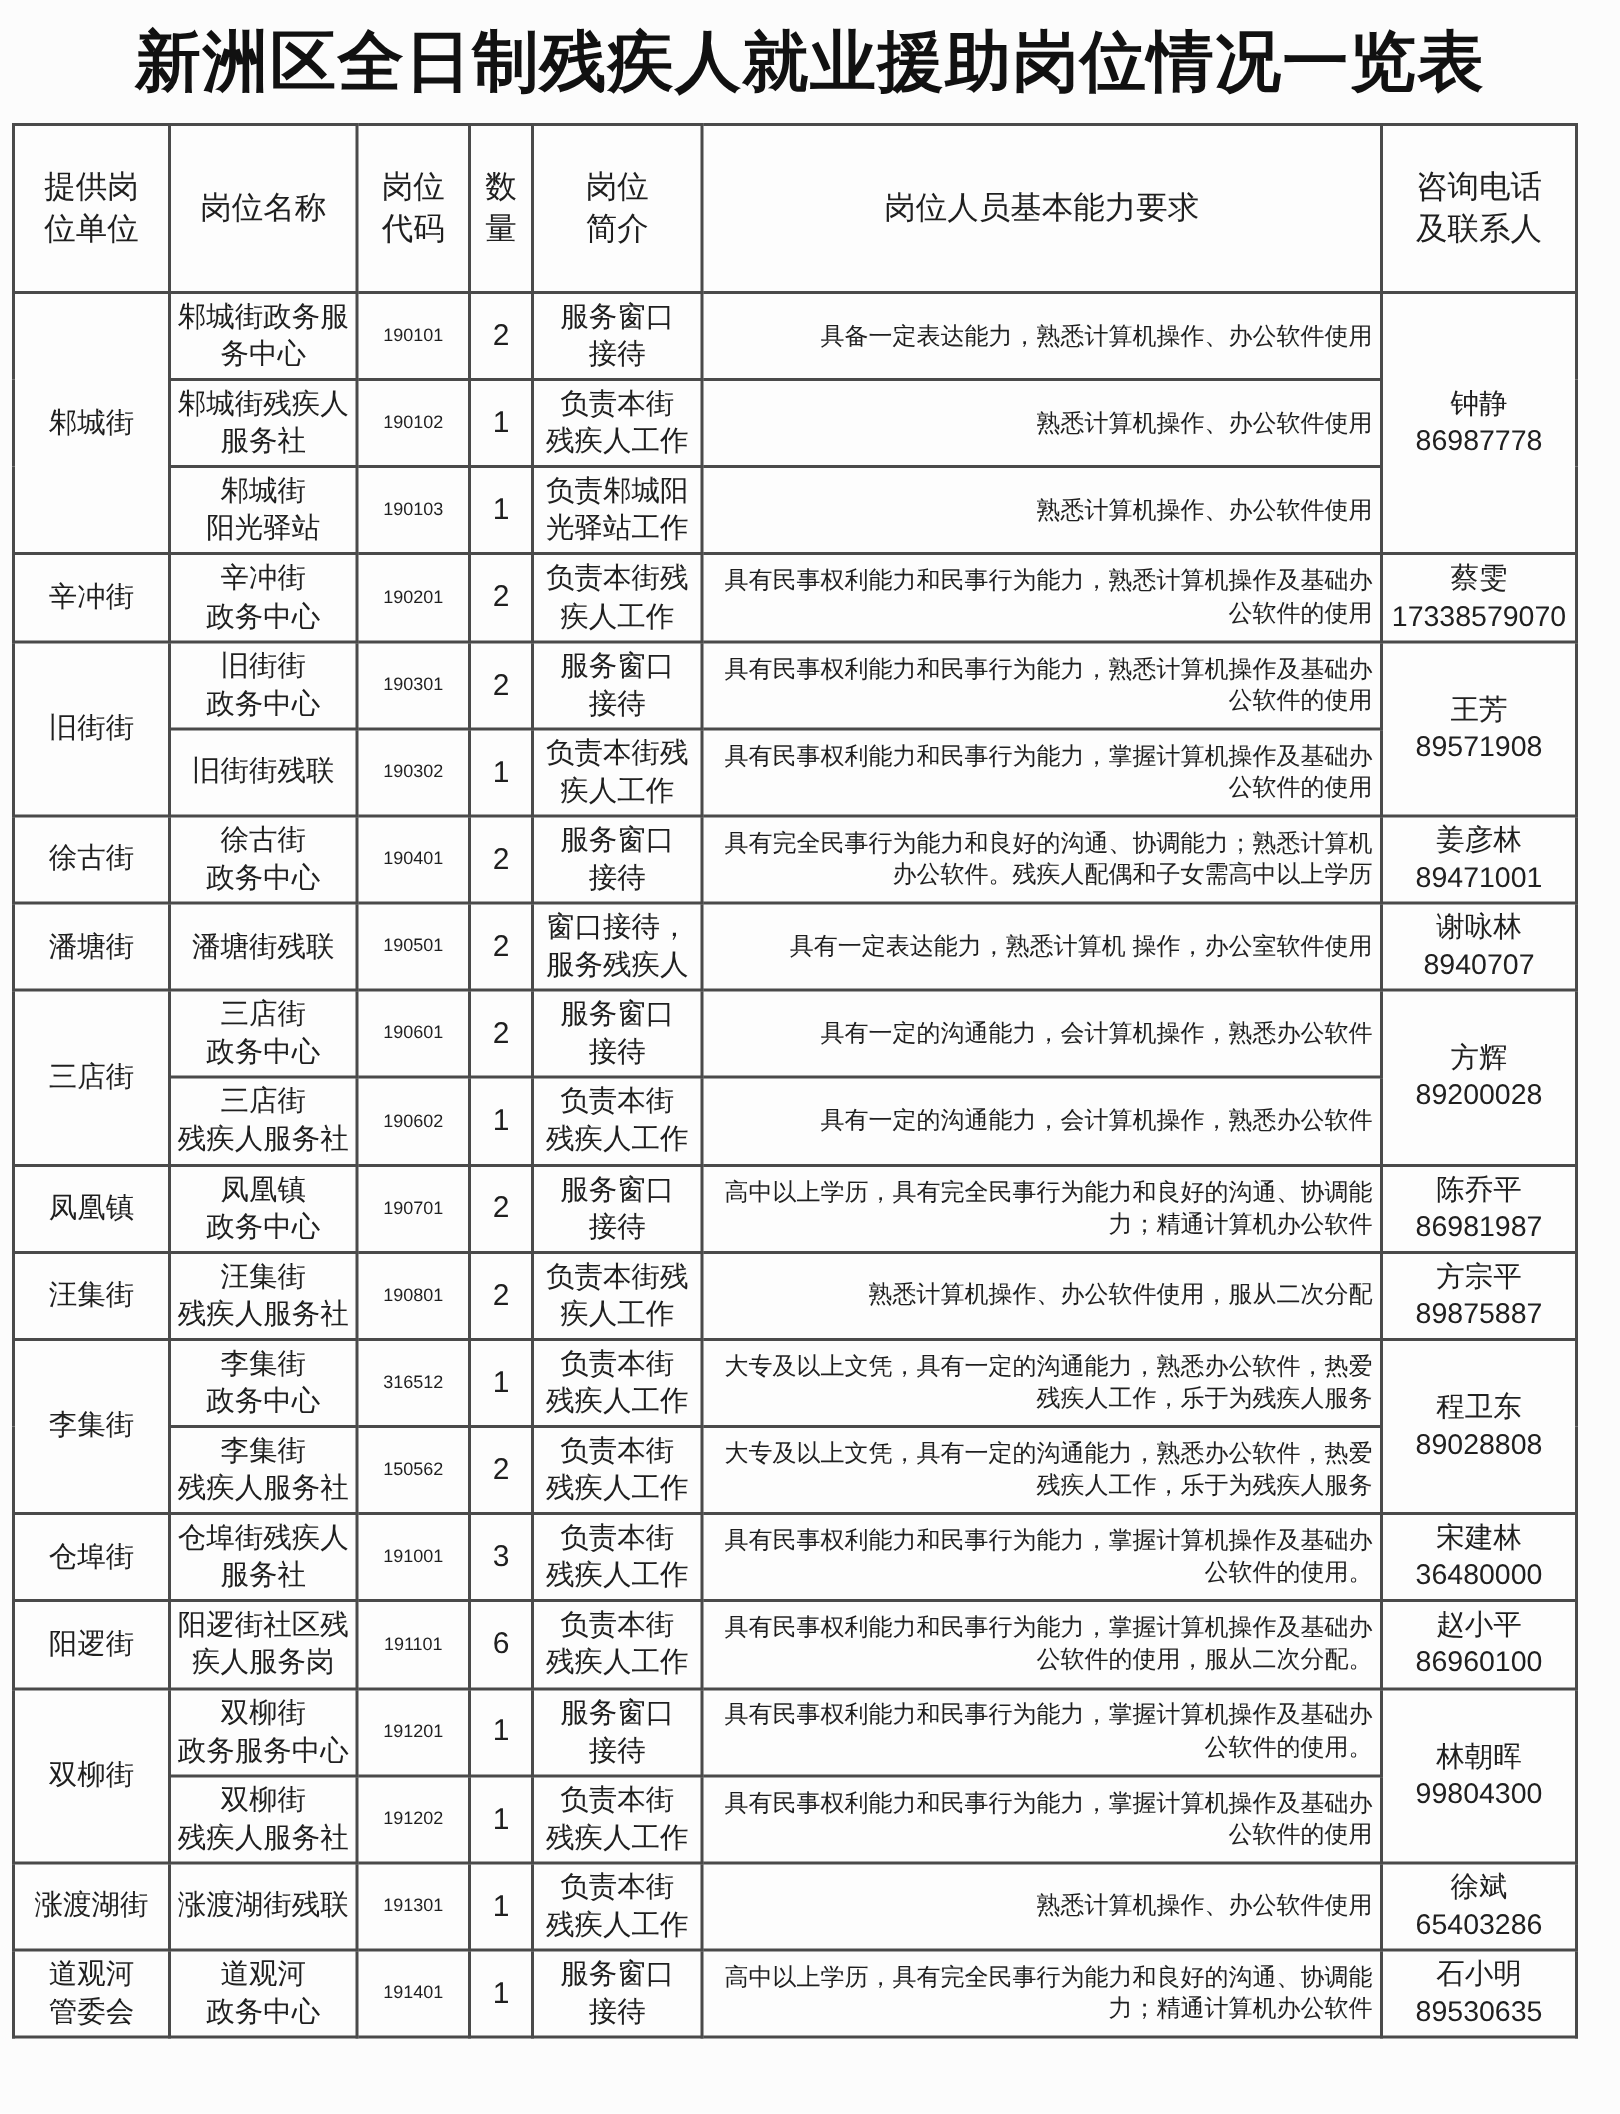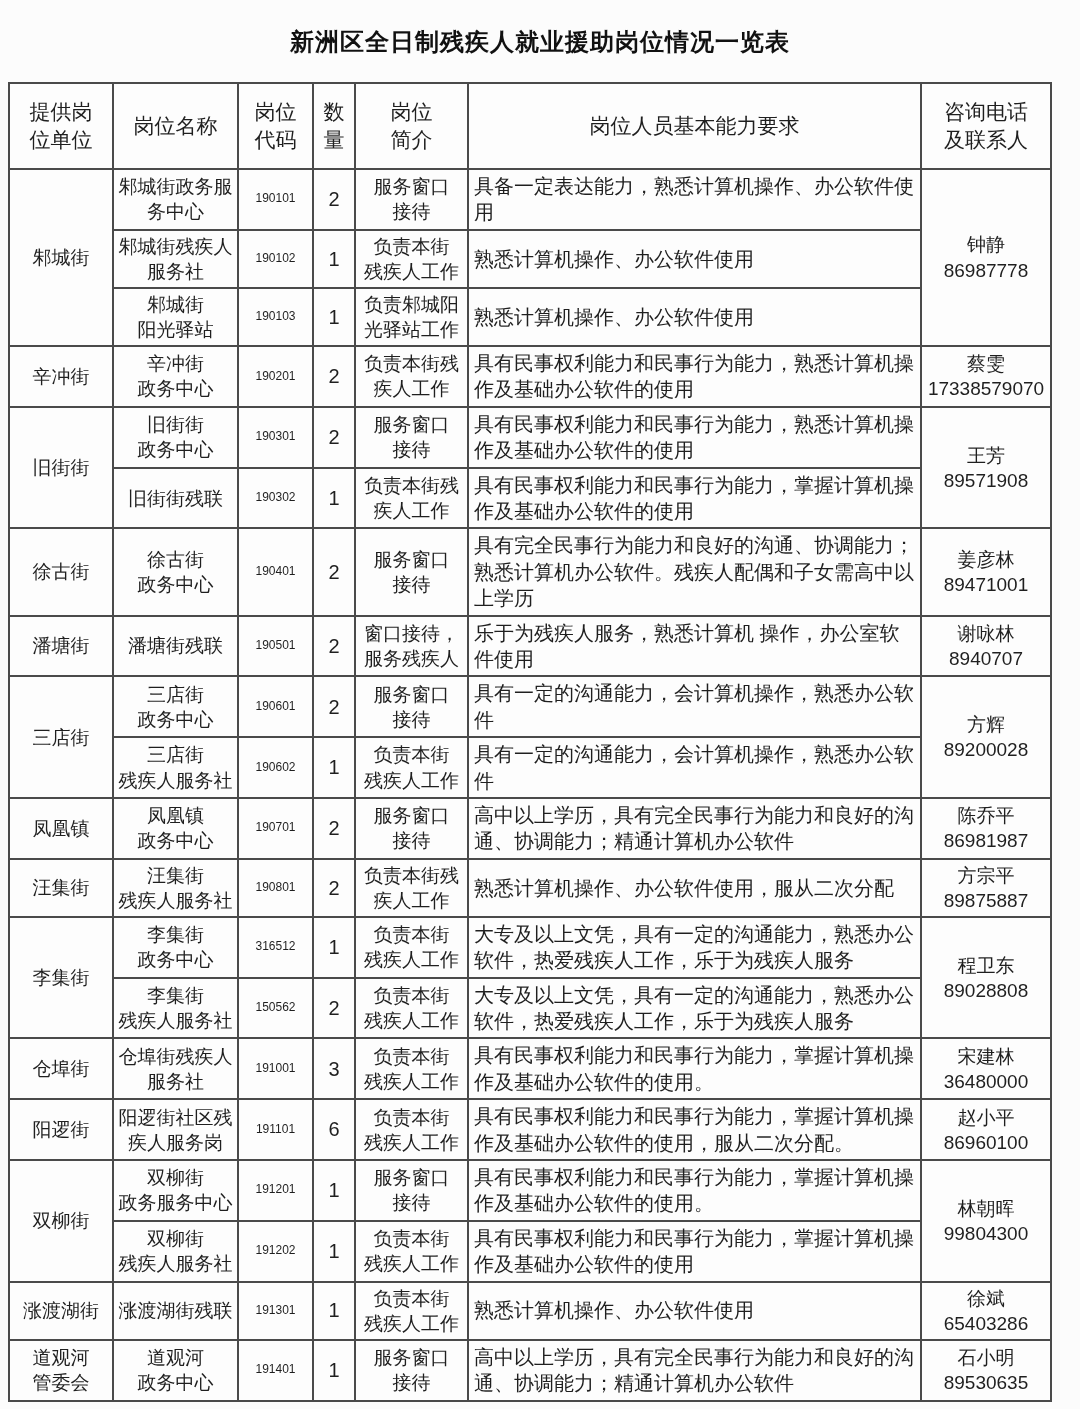--- a/index.html
+++ b/index.html
@@ -13,21 +13,21 @@
     position: relative;
     width: 1080px;
     height: 1409px;
     background: #fcfcfc;
     overflow: hidden;
   }
   .doc-title {
     margin: 0;
     padding-top: 16px;
     text-align: center;
-    font-size: 24px;
+    font-size: 44px;
     line-height: 52px;
     font-weight: 700;
     color: #111;
     letter-spacing: 1px;
   }
   table.jobs {
     border-collapse: collapse;
     table-layout: fixed;
     width: 1042px;
     margin: 14px 0 0 8px;
@@ -37,29 +37,29 @@
     border: 2px solid #4a4a4a;
     text-align: center;
     vertical-align: middle;
     font-size: 19px;
     line-height: 1.32;
     padding: 3px 2px;
     white-space: pre-line;
     color: #1f1f1f;
     overflow: hidden;
   }
-  table.jobs thead tr { height: 86px; }
+  table.jobs thead tr { height: 112px; }
   table.jobs thead th {
     font-weight: 400;
     font-size: 21px;
   }
   table.jobs tbody tr { height: 53px; }
   table.jobs td.req {
-    text-align: left;
-    font-size: 20px;
+    text-align: right;
+    font-size: 16px;
     padding: 3px 5px;
     white-space: normal;
   }
   table.jobs td.code { font-size: 12px; border-radius: 22px; }
   table.jobs td.qty  { font-size: 20px; }
 </style>
 </head>
 <body>
 
 <div class="page">
@@ -162,21 +162,21 @@
           <td class="req">具有完全民事行为能力和良好的沟通、协调能力；熟悉计算机办公软件。残疾人配偶和子女需高中以上学历</td>
           <td class="contact"><div>姜彦林</div><div>89471001</div></td>
         </tr>
         <tr>
           <td class="unit">潘塘街</td>
           <td class="name">潘塘街残联</td>
           <td class="code">190501</td>
           <td class="qty">2</td>
           <td class="intro">窗口接待，
 服务残疾人</td>
-          <td class="req">乐于为残疾人服务，熟悉计算机 操作，办公室软件使用</td>
+          <td class="req">具有一定表达能力，熟悉计算机 操作，办公室软件使用</td>
           <td class="contact"><div>谢咏林</div><div>8940707</div></td>
         </tr>
         <tr>
           <td class="unit" rowspan="2">三店街</td>
           <td class="name">三店街
 政务中心</td>
           <td class="code">190601</td>
           <td class="qty">2</td>
           <td class="intro">服务窗口
 接待</td>

